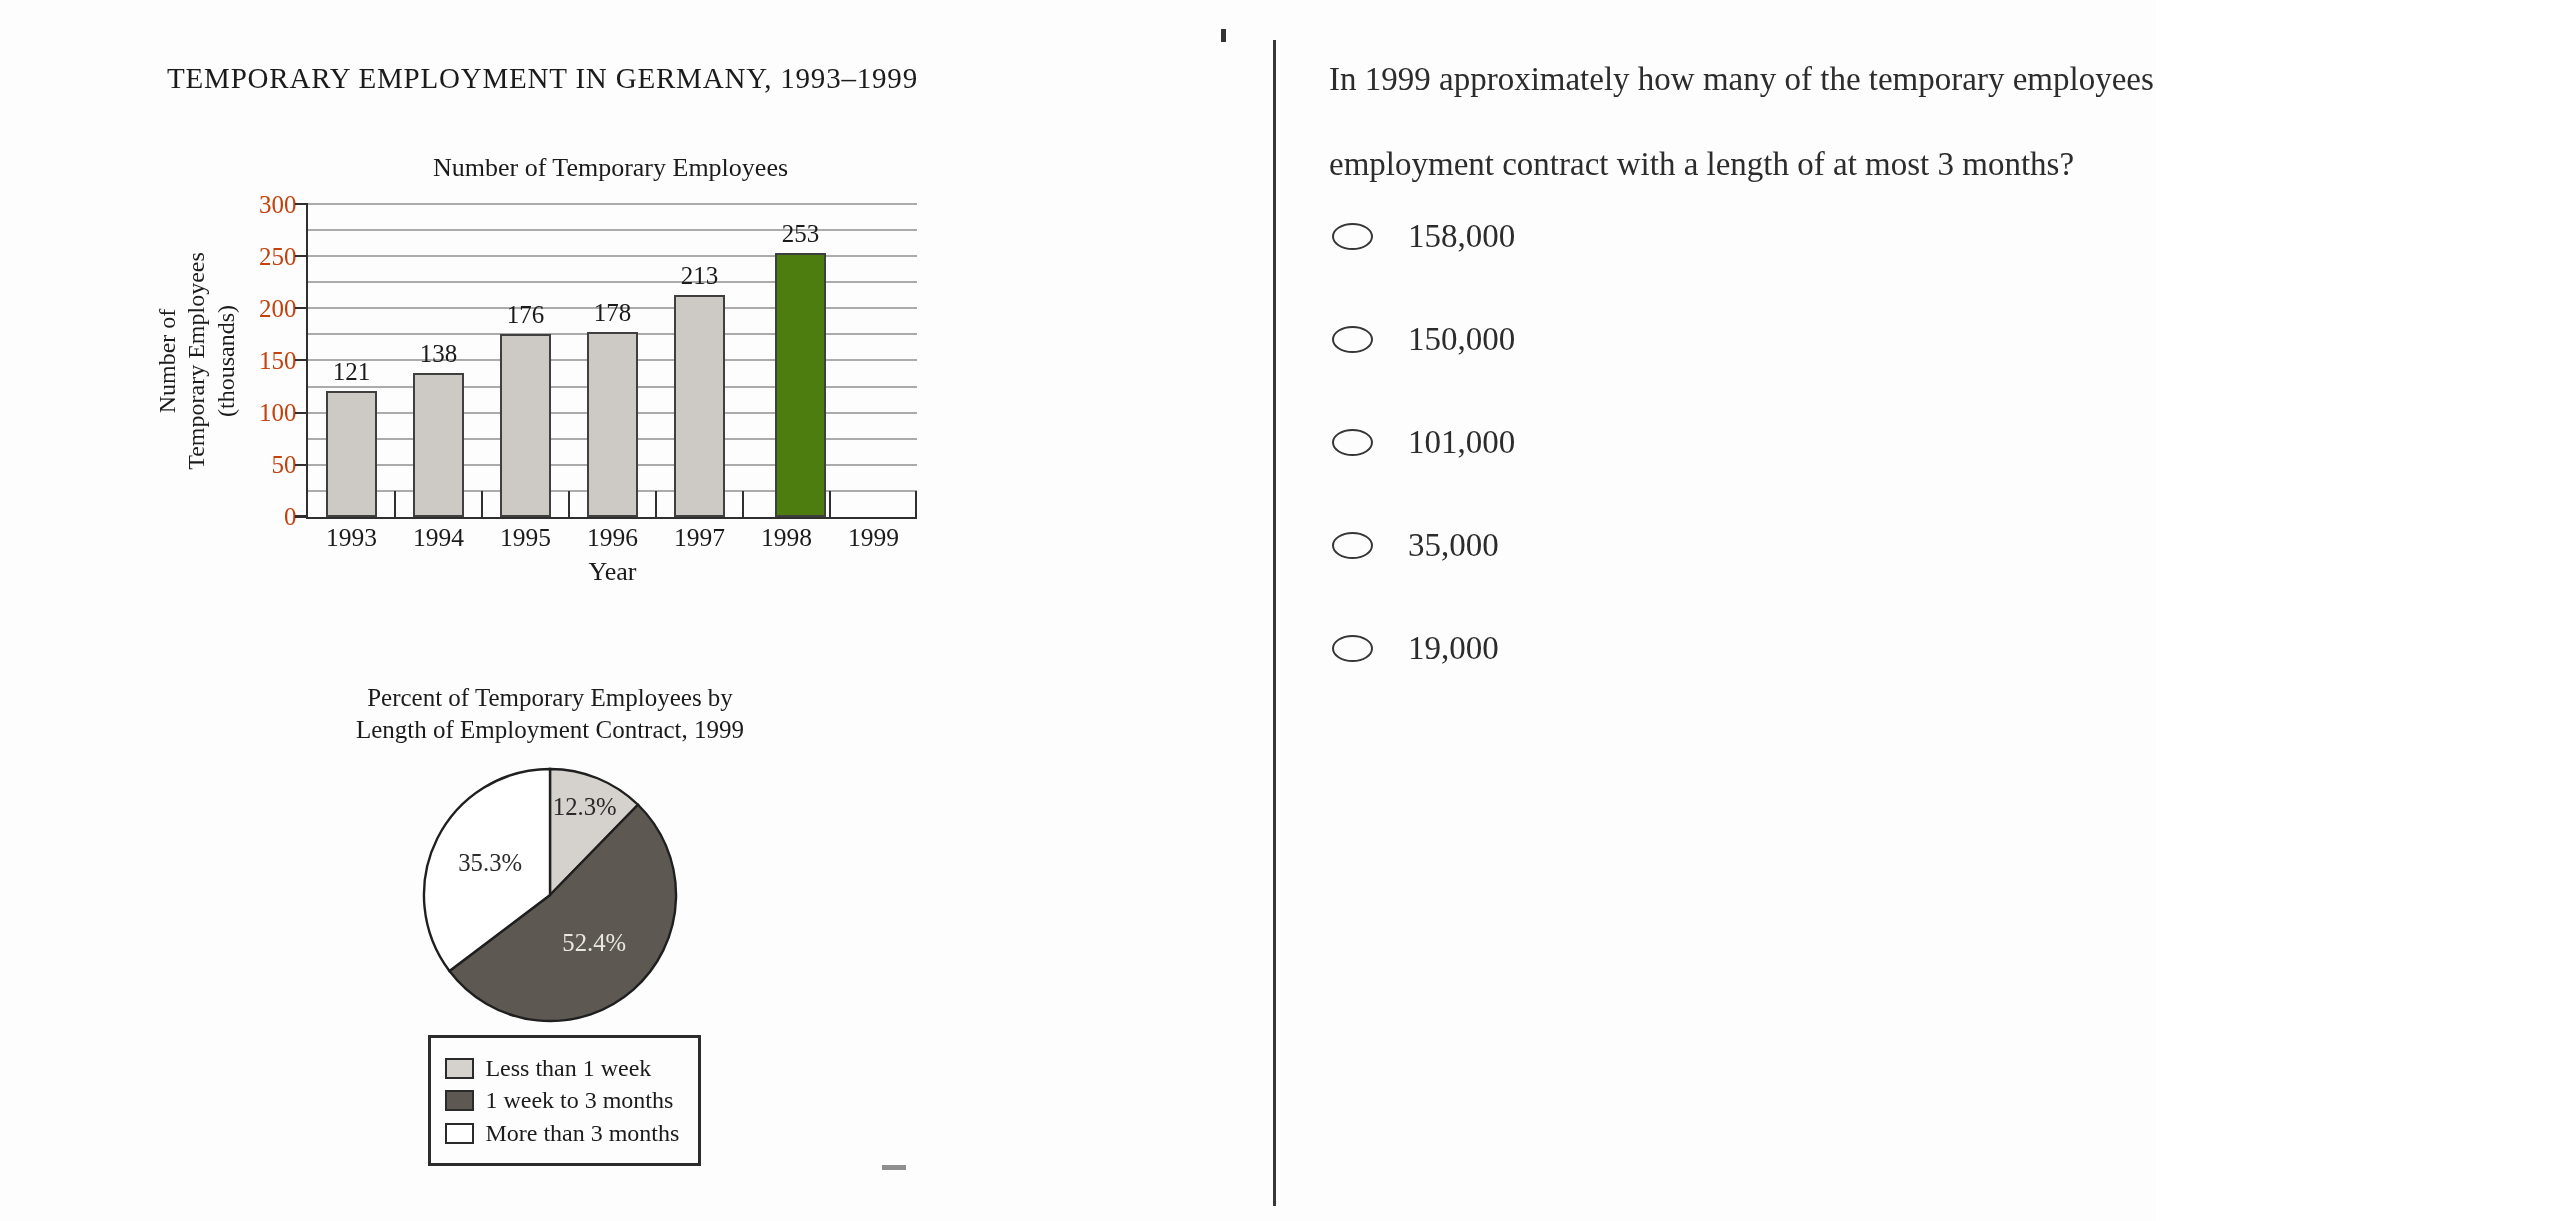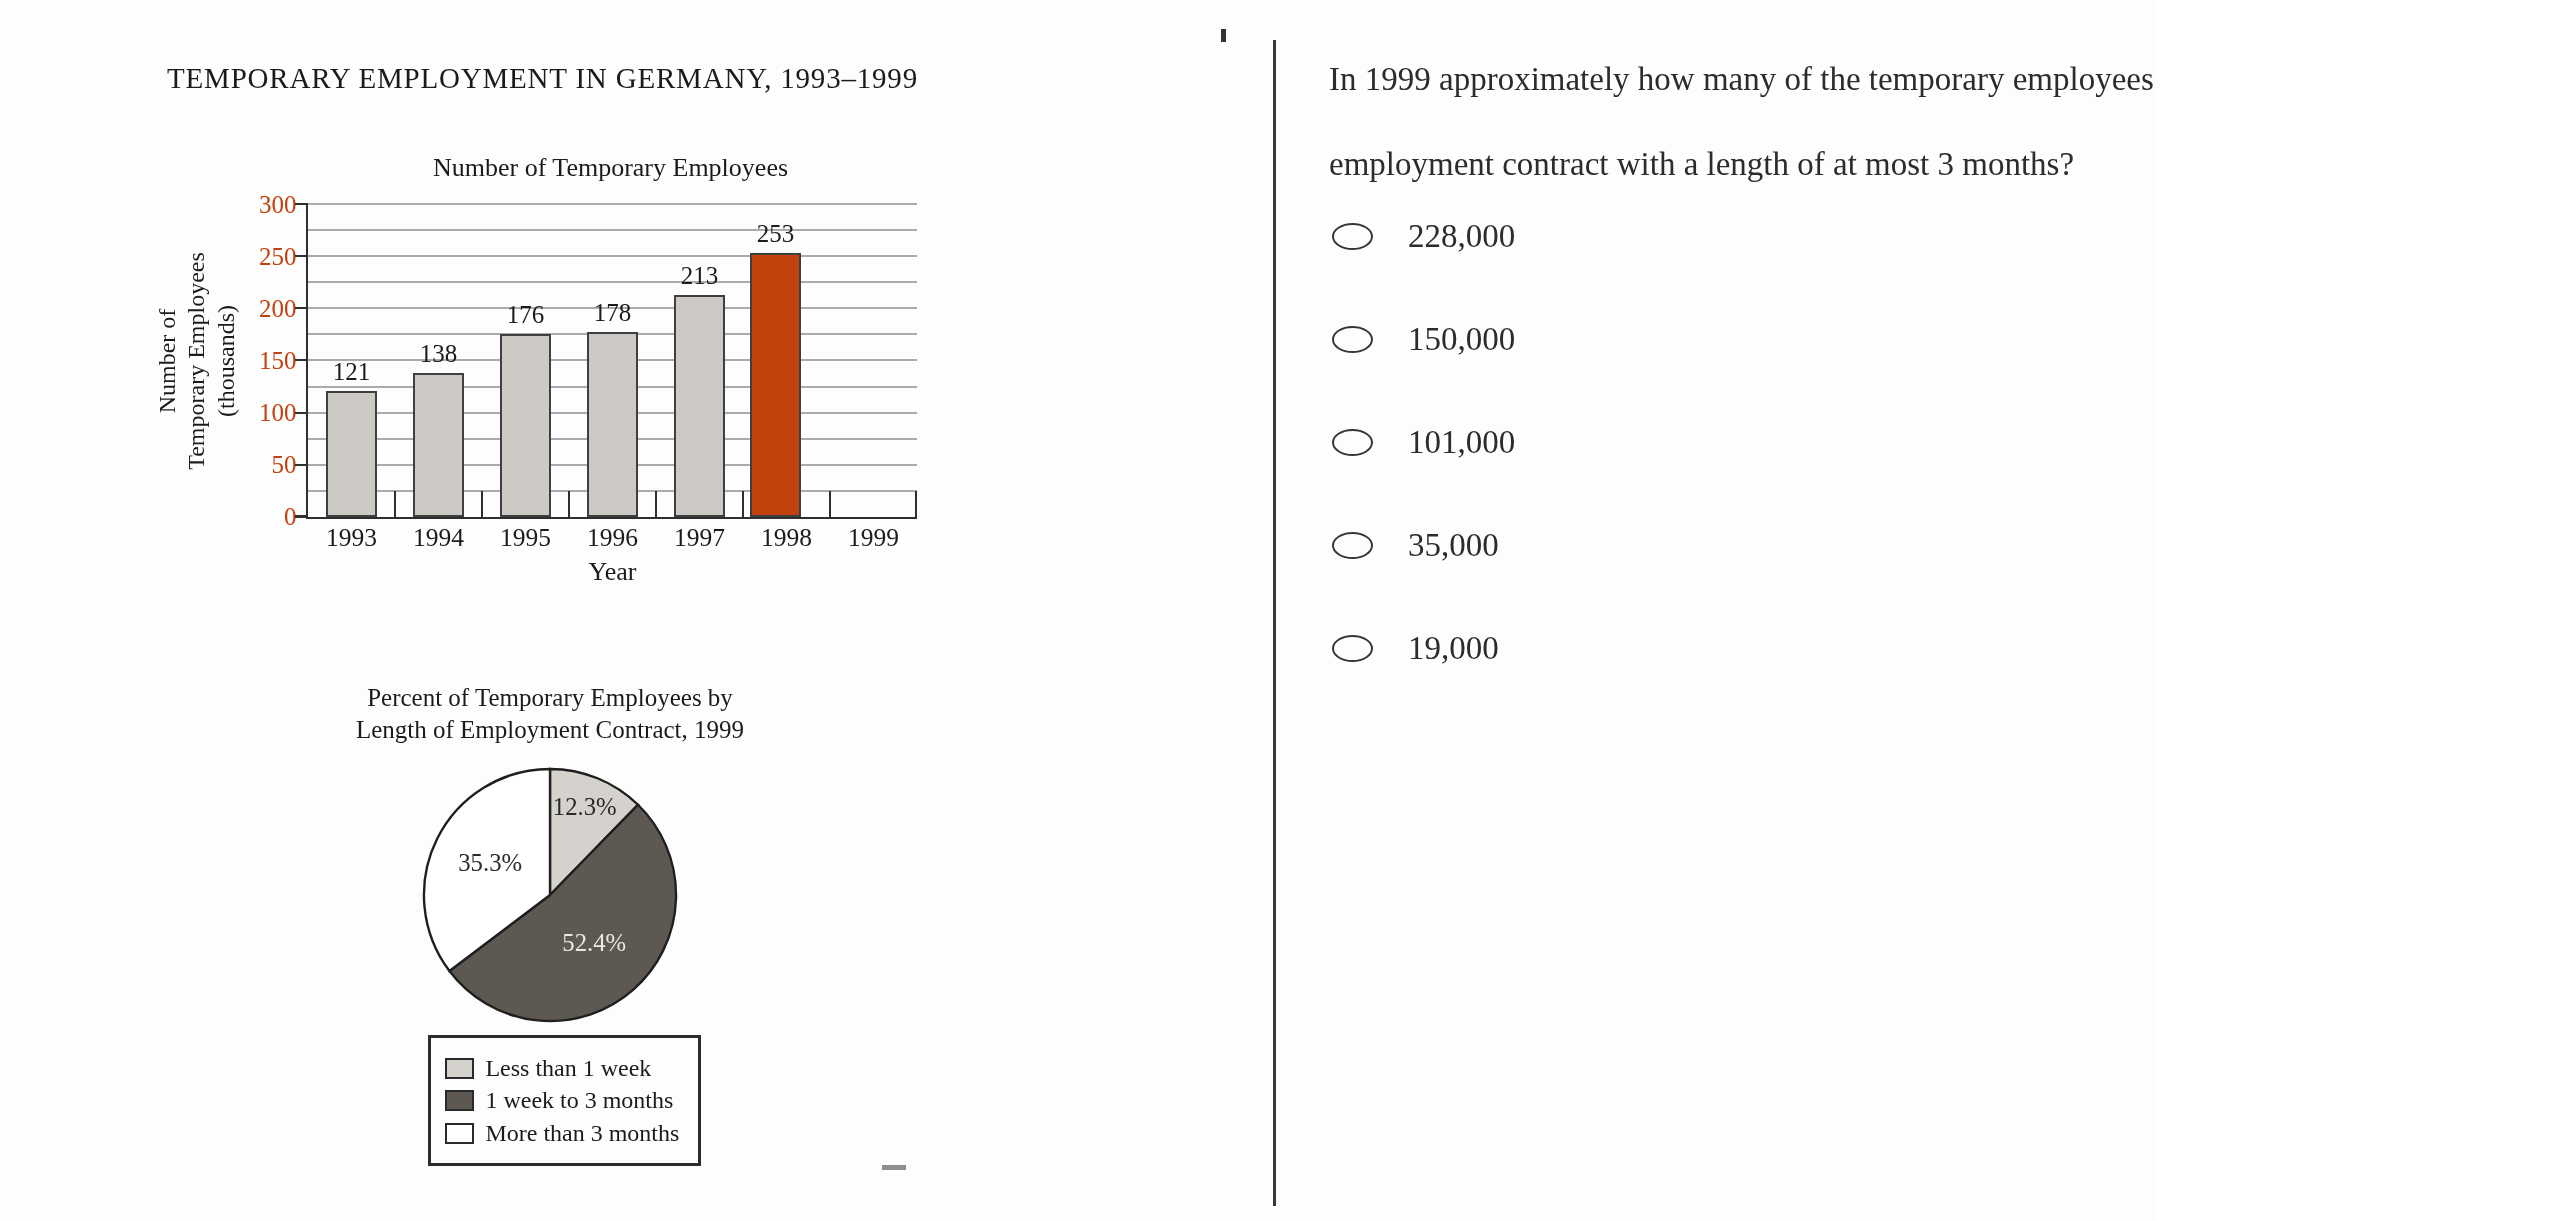--- a/index.html
+++ b/index.html
@@ -112,21 +112,21 @@
             </div>
             <div class="btick" style="background: rgb(47, 47, 47); height: 26px; left: 260px;"></div>
             <div class="bar" style="left: 279px; width: 51px; height: 185px; background: rgb(205, 201, 196); border: 2.4px solid rgb(63, 63, 63);">
               <div class="bval">178</div>
             </div>
             <div class="btick" style="background: rgb(47, 47, 47); height: 26px; left: 347px;"></div>
             <div class="bar" style="left: 366px; width: 51px; height: 222px; background: rgb(205, 201, 196); border: 2.4px solid rgb(63, 63, 63);">
               <div class="bval">213</div>
             </div>
             <div class="btick" style="background: rgb(47, 47, 47); height: 26px; left: 434px;"></div>
-            <div class="bar" style="left: 442px; width: 51px; height: 264px; background: #c2410c; border: 2.4px solid rgb(63, 63, 63);">
+            <div class="bar" style="left: 467px; width: 51px; height: 264px; background: #4d7c0f; border: 2.4px solid rgb(63, 63, 63);">
               <div class="bval">253</div>
             </div>
             <div class="btick" style="background: rgb(47, 47, 47); height: 26px; left: 521px;"></div>
             <div class="btick" style="background: rgb(47, 47, 47); height: 26px; left: 607px;"></div>
           </div>
       </div>
       <div class="x-labels" id="xLabels">
           <span>1993</span>
           <span>1994</span>
           <span>1995</span>
@@ -168,21 +168,21 @@
 
   <div class="divider"></div>
   <div class="top-tick"></div>
   <div class="bottom-dash"></div>
 
   <div>
     <div class="question-text">In 1999 approximately how many of the temporary employees had an employment contract with a length of at most 3 months?</div>
     <div class="options" id="options">
         <div class="option-row">
           <span class="radio"></span>
-          <span class="option-label">228,000</span>
+          <span class="option-label">158,000</span>
         </div>
         <div class="option-row">
           <span class="radio"></span>
           <span class="option-label">150,000</span>
         </div>
         <div class="option-row">
           <span class="radio"></span>
           <span class="option-label">101,000</span>
         </div>
         <div class="option-row">

